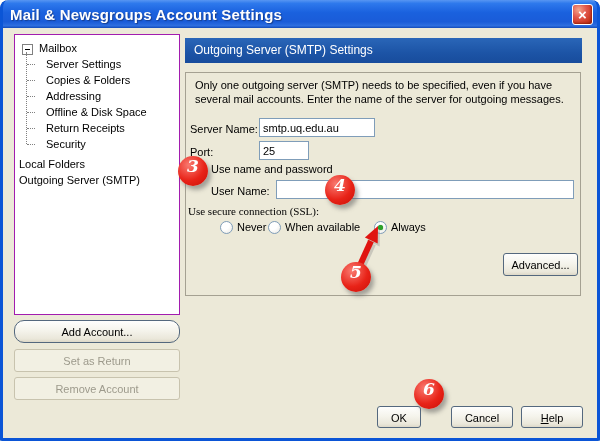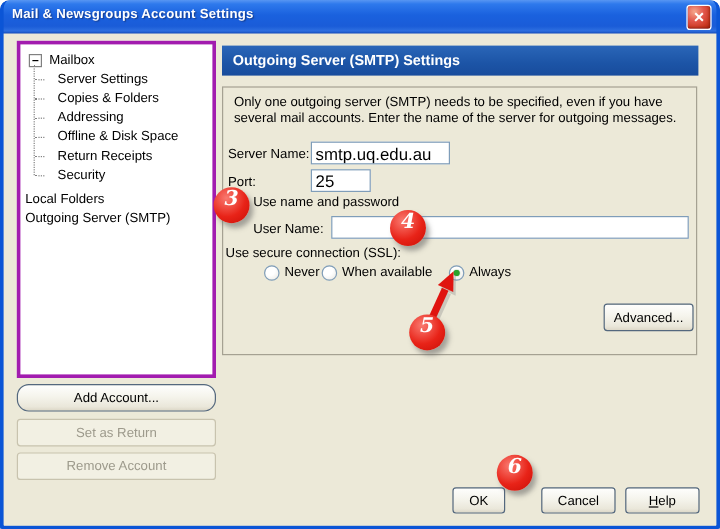--- a/index.html
+++ b/index.html
@@ -13,33 +13,33 @@
     border-left:3px solid #0B55D6;border-right:3px solid #0B55D6;border-bottom:3px solid #0B55D6;
     border-radius:8px 8px 2px 2px;
   }
   
   .titlebar{
     position:absolute;top:0;left:0;right:0;height:28px;
     background:linear-gradient(180deg,#5896F2 0%,#2E79EC 12%,#1A61DE 45%,#1A5CD8 78%,#2E6FE0 92%,#1149B8 100%);
     border-radius:8px 8px 0 0;
   }
   .titlebar .title{
-    position:absolute;left:10px;top:6px;color:#fff;font-weight:bold;font-size:11px;
+    position:absolute;left:10px;top:6px;color:#fff;font-weight:bold;font-size:15px;
     text-shadow:1px 1px 1px #173E8F;letter-spacing:.2px;white-space:nowrap;
   }
   .close-btn{
     position:absolute;right:7px;top:4px;width:21px;height:21px;border:1px solid #fff;border-radius:3px;
     background:radial-gradient(circle at 30% 25%,#F5A68C 0%,#E2574C 40%,#CC3A23 72%,#A82410 100%);
     color:#fff;font-weight:bold;font-size:15px;line-height:19px;text-align:center;cursor:pointer;
     box-shadow:inset -1px -1px 2px rgba(120,20,0,.6);box-sizing:border-box;
   }
   
   .treebox{
     position:absolute;left:14px;top:34px;width:166px;height:281px;background:#fff;
-    border:3px solid #a21caf;box-sizing:border-box;padding-top:5px;overflow:hidden;
+    border:1px solid #a21caf;box-sizing:border-box;padding-top:5px;overflow:hidden;
   }
   .tree-row{height:16px;line-height:16px;white-space:nowrap;cursor:default;}
   .tree-root{padding-left:7px;}
   .expander{
     display:inline-block;width:9px;height:9px;border:1px solid #808080;background:#fff;
     vertical-align:middle;position:relative;margin-right:6px;box-sizing:content-box;
   }
   .expander::after{content:"";position:absolute;left:2px;top:4px;width:5px;border-top:1px solid #000;}
   .tree-children{position:relative;}
   .tree-children::before{
@@ -58,31 +58,31 @@
     font-family:"Liberation Sans",sans-serif;font-size:11px;text-align:center;line-height:20px;cursor:pointer;
   }
   .btn--disabled{
     background:#F2F0E3;border-color:#C8C3AE;color:#9D9A8C;cursor:default;
     box-shadow:none;
   }
   
   .panel-header{
     position:absolute;left:185px;top:38px;width:397px;height:25px;box-sizing:border-box;
     background:linear-gradient(180deg,#2A66B8 0%,#1C54A6 60%,#184C9C 100%);
-    color:#fff;font-weight:bold;font-size:12px;line-height:25px;padding-left:9px;
+    color:#fff;font-weight:normal;font-size:12px;line-height:25px;padding-left:9px;
   }
   .groupbox{
     position:absolute;left:185px;top:72px;width:396px;height:224px;box-sizing:border-box;
     border:1px solid #A5A192;
   }
   .desc{position:absolute;left:195px;top:78px;width:376px;line-height:14px;}
   .lbl{position:absolute;white-space:nowrap;}
   .txt{
     position:absolute;box-sizing:border-box;height:19px;border:1px solid #7F9DB9;background:#fff;
-    font-family:"Liberation Sans",sans-serif;font-size:14px;padding:1px 3px;color:#000;
+    font-family:"Liberation Sans",sans-serif;font-size:11px;padding:1px 3px;color:#000;
   }
   .checkbox{
     position:absolute;width:13px;height:13px;box-sizing:border-box;border:1px solid #5C83B4;
     border-radius:2px;background:linear-gradient(135deg,#E9E9E4,#FFF 60%);cursor:pointer;
   }
   .checkbox::after{
     content:"";position:absolute;left:2px;top:2px;width:6px;height:3px;
     border-left:2px solid #21A121;border-bottom:2px solid #21A121;transform:rotate(-50deg);
   }
   .radio{
@@ -143,21 +143,21 @@
 
   <span class="lbl" style="left:190px;top:146px;">Port:</span>
   <input class="txt" style="left: 259px; top: 141px; width: 50px;" value="25">
 
   <span class="checkbox" style="left:192px;top:162px;"><span></span></span>
   <span class="lbl" style="left:211px;top:163px;">Use name and password</span>
 
   <span class="lbl" style="left:211px;top:185px;">User Name:</span>
   <input class="txt" style="left: 276px; top: 180px; width: 298px;" value="">
 
-  <span class="lbl" style="left:188px;top:205px;">Use secure connection (SSL):</span>
+  <span class="lbl" style="left:188px;top:205px;font-family:Liberation Serif, serif;">Use secure connection (SSL):</span>
 
   <span class="radio" style="left:220px;top:221px;"></span>
   <span class="lbl" style="left:237px;top:221px;">Never</span>
 
   <span class="radio" style="left:268px;top:221px;"></span>
   <span class="lbl" style="left:285px;top:221px;">When available</span>
 
   <span class="radio radio--selected" style="left:374px;top:221px;"><span></span></span>
   <span class="lbl" style="left:391px;top:221px;">Always</span>
 

